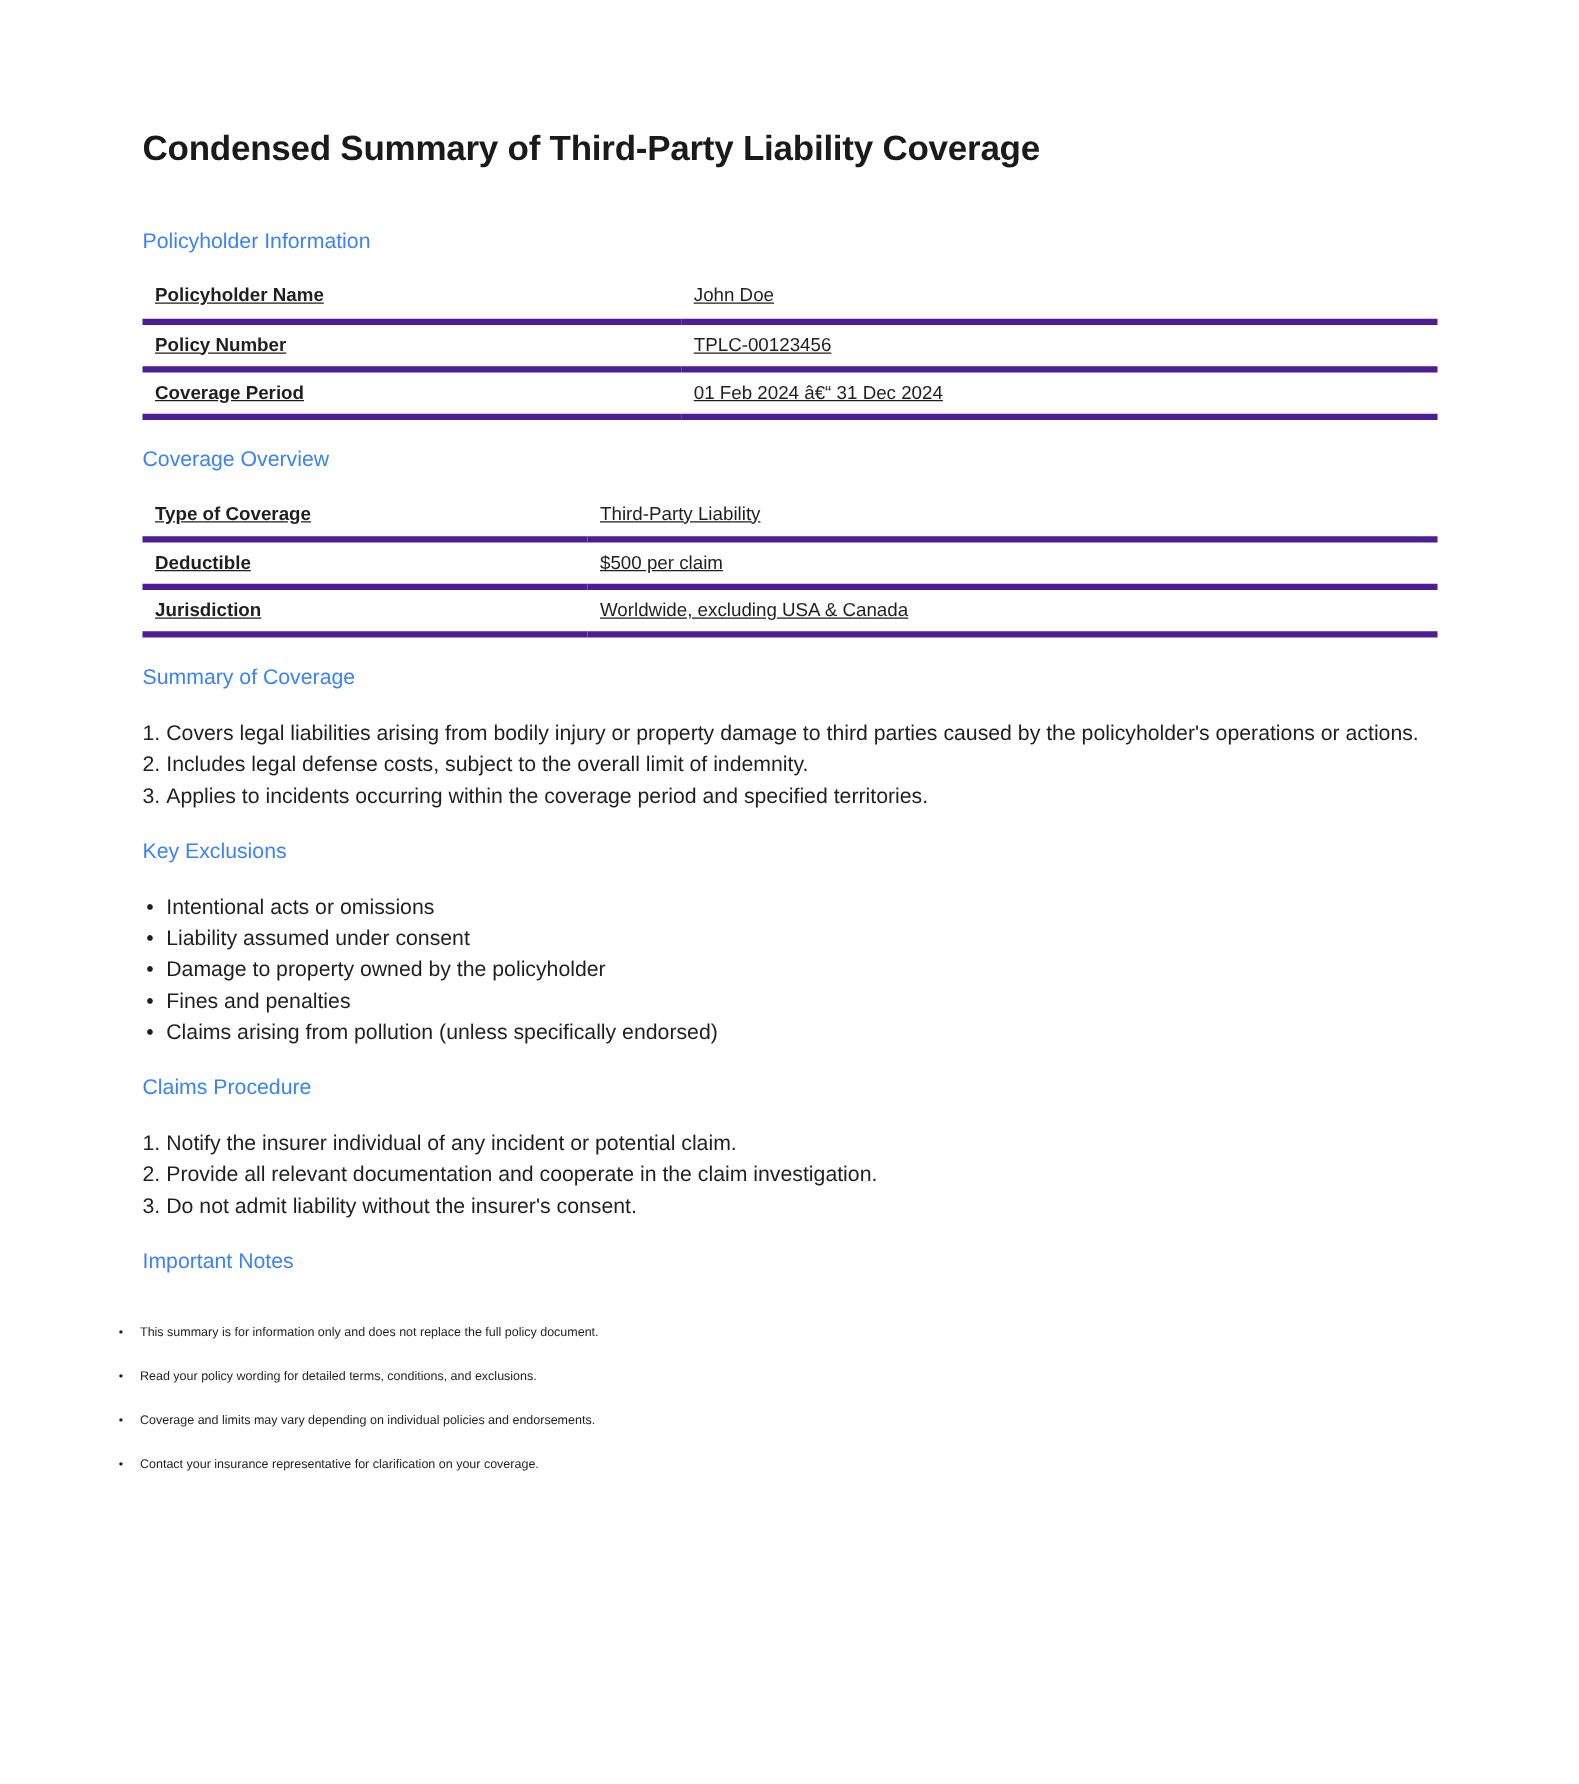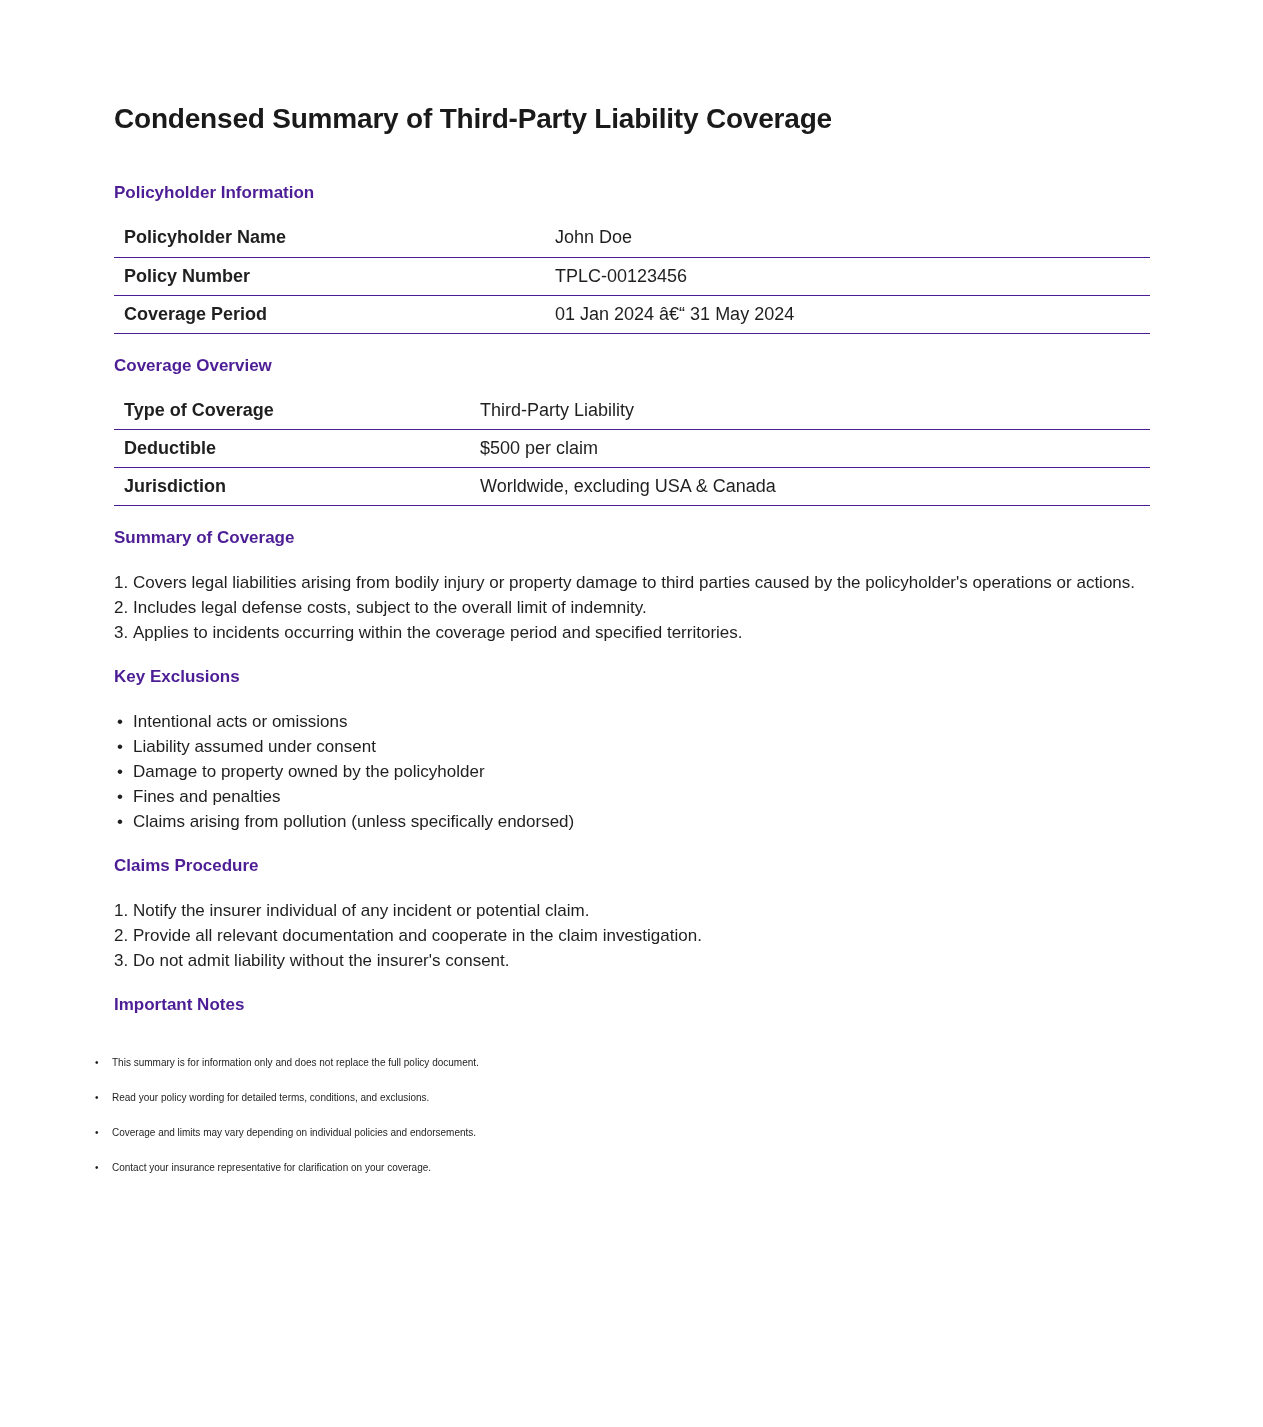--- a/index.html
+++ b/index.html
@@ -27,36 +27,37 @@
     font-size: 28px;
     line-height: 36px;
     font-weight: 700;
     letter-spacing: -0.2px;
     color: #1a1a1a;
     margin: 0 0 44px 0;
   }
   h2.section-heading {
     font-size: 17px;
     line-height: 23px;
-    font-weight: 700;
-    color: #4c1d95;
+    font-weight: 400;
+    color: #3b82f6;
     margin: 20px 0 15px 0;
   }
   h2.section-heading:first-of-type { margin-top: 0; }
   table.kv-table {
     border-collapse: collapse;
     table-layout: fixed;
     width: 1036px;
   }
   table.kv-table td {
     height: 38px;
     vertical-align: middle;
-    border-bottom: 1px solid #4c1d95;
-    font-size: 18px;
+    border-bottom: 5px solid #4c1d95;
+    font-size: 15px;
     padding: 0 10px;
+    text-decoration: underline;
   }
   table.kv-table td.kv-label { font-weight: 700; }
   table.kv-table.t-policyholder td.kv-label { width: 431px; }
   table.kv-table.t-coverage td.kv-label { width: 356px; }
 
   ol.num-list, ul.bullet-list {
     list-style: none;
     margin: 21px 0 0 0;
   }
   ol.num-list { counter-reset: item; }
@@ -108,21 +109,21 @@
         <tr>
           <td class="kv-label">Policyholder Name</td>
           <td class="kv-value">John Doe</td>
         </tr>
         <tr>
           <td class="kv-label">Policy Number</td>
           <td class="kv-value">TPLC-00123456</td>
         </tr>
         <tr>
           <td class="kv-label">Coverage Period</td>
-          <td class="kv-value">01 Jan 2024 â€“ 31 May 2024</td>
+          <td class="kv-value">01 Feb 2024 â€“ 31 Dec 2024</td>
         </tr>
       </tbody>
     </table>
 
     <h2 class="section-heading">Coverage Overview</h2>
     <table class="kv-table t-coverage">
       <tbody>
         <tr>
           <td class="kv-label">Type of Coverage</td>
           <td class="kv-value">Third-Party Liability</td>

